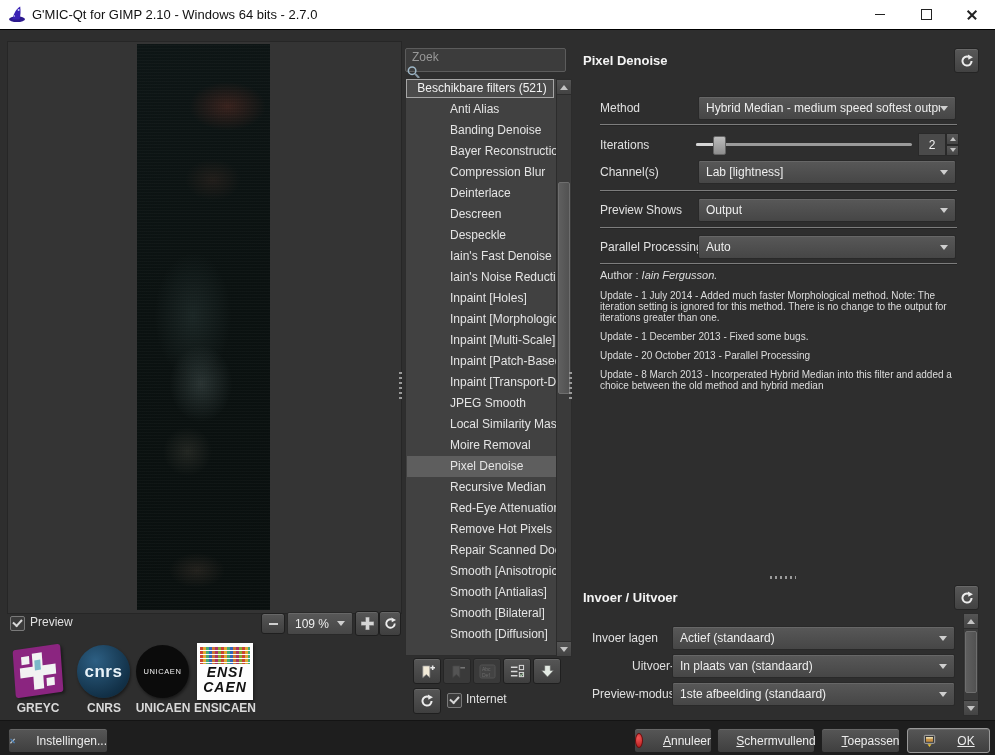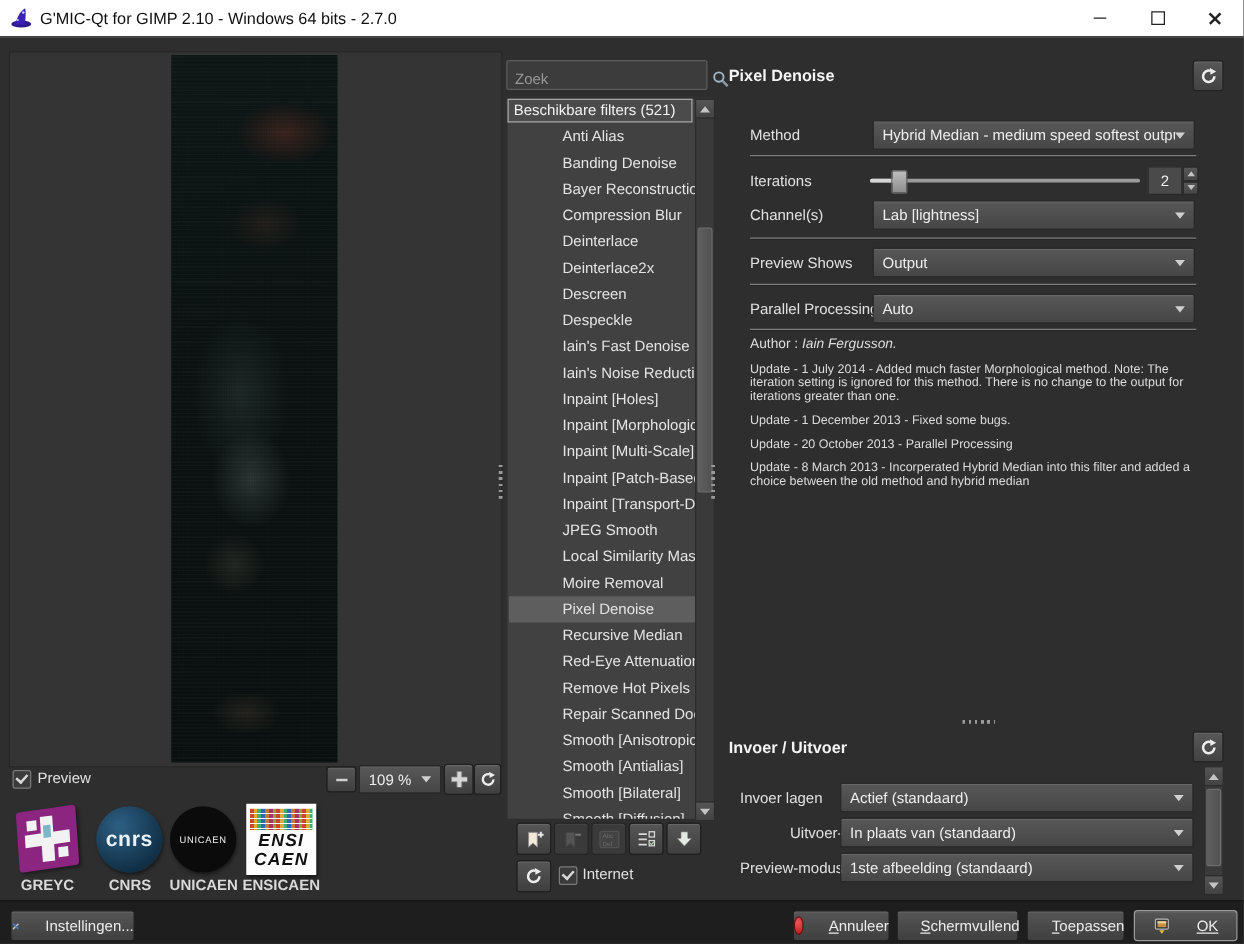--- a/index.html
+++ b/index.html
@@ -66,26 +66,26 @@
       color:#e8f2f8;font-weight:bold;font-size:17px;letter-spacing:.5px;box-shadow:1px 2px 3px rgba(0,0,0,.45);}
   .unicaen-circle{position:absolute;left:136px;top:645px;width:53px;height:53px;border-radius:50%;background:#0b0b0b;
       display:flex;align-items:center;justify-content:center;color:#f0f0f0;font-size:7.5px;letter-spacing:.6px;box-shadow:1px 2px 3px rgba(0,0,0,.45);}
   .ensi-square{position:absolute;left:197px;top:643px;width:56px;height:57px;background:#fdfdfd;box-shadow:1px 2px 3px rgba(0,0,0,.45);font-style:italic;}
   .ensi-mosaic{position:absolute;left:3px;top:4px;width:50px;height:17px;
       background:repeating-linear-gradient(to right,#cc4433 0 3px,#ddaa33 3px 6px,#44aa77 6px 9px,#3366bb 9px 12px,#cc7733 12px 15px,#aa3366 15px 18px,#88aa33 18px 21px);}
   .ensi-mosaic::after{content:"";position:absolute;inset:0;background:repeating-linear-gradient(to bottom,transparent 0 3px,#fdfdfd 3px 4px);}
   .ensi-text{position:absolute;left:0;top:22px;width:56px;text-align:center;color:#111;font-weight:bold;font-size:14px;line-height:15px;letter-spacing:1px;}
 
   
-  .search-box{position:absolute;left:405px;top:48px;width:161px;height:24px;background:#3c3c3c;border:1px solid #5c5c5c;border-radius:2px;box-sizing:border-box;display:flex;align-items:flex-end;}
+  .search-box{position:absolute;left:405px;top:48px;width:161px;height:24px;background:#3c3c3c;border:1px solid #5c5c5c;border-radius:2px;box-sizing:border-box;display:flex;align-items:flex-start;flex-direction:column;}
   .search-box input{flex:1;background:transparent;border:none;outline:none;color:#cfcfcf;font-size:12px;padding-left:6px;font-family:inherit;}
   .search-box input::placeholder{color:#989898;}
   .tree{position:absolute;left:405px;top:78px;width:165px;height:578px;background:#414141;border:1px solid #2d2d2d;box-sizing:border-box;}
   .tree-header{position:absolute;left:0;top:0;width:148px;height:19px;background:#4b4b4b;border:1px solid #a6a6a6;box-sizing:border-box;
-      font-size:12px;color:#f2f2f2;line-height:17px;padding-left:4px;white-space:nowrap;overflow:hidden;}
+      font-size:12px;color:#f2f2f2;line-height:17px;padding-left:4px;white-space:nowrap;overflow:hidden;text-align:center;}
   .tree-viewport{position:absolute;left:1px;top:20px;width:149px;height:556px;overflow:hidden;}
   .f-item{height:21px;line-height:21px;padding-left:43px;font-size:12px;color:#e4e4e4;white-space:nowrap;overflow:hidden;}
   .f-item.selected{background:#5e5e5e;}
   .tree .sbar{left:150px;top:0;width:14px;height:576px;}
   .fave-btn{position:absolute;top:658px;width:26px;height:24px;}
   .mid-refresh{position:absolute;left:413px;top:688px;width:26px;height:24px;}
 
   
   .rp-title{position:absolute;font-weight:bold;font-size:13px;color:#f4f4f4;}
   .icon-btn{position:absolute;width:23px;height:23px;background:linear-gradient(#585858,#424242);border:1px solid #242424;border-radius:3px;
@@ -200,21 +200,20 @@
   </div>
 
   <div class="tree">
     <div class="tree-header">Beschikbare filters (521)</div>
     <div class="tree-viewport">
       <div class="f-item">Anti Alias</div>
       <div class="f-item">Banding Denoise</div>
       <div class="f-item">Bayer Reconstruction</div>
       <div class="f-item">Compression Blur</div>
       <div class="f-item">Deinterlace</div>
-      <div class="f-item">Deinterlace2x</div>
       <div class="f-item">Descreen</div>
       <div class="f-item">Despeckle</div>
       <div class="f-item">Iain's Fast Denoise</div>
       <div class="f-item">Iain's Noise Reduction</div>
       <div class="f-item">Inpaint [Holes]</div>
       <div class="f-item">Inpaint [Morphologica</div>
       <div class="f-item">Inpaint [Multi-Scale]</div>
       <div class="f-item">Inpaint [Patch-Based]</div>
       <div class="f-item">Inpaint [Transport-Di</div>
       <div class="f-item">JPEG Smooth</div>

